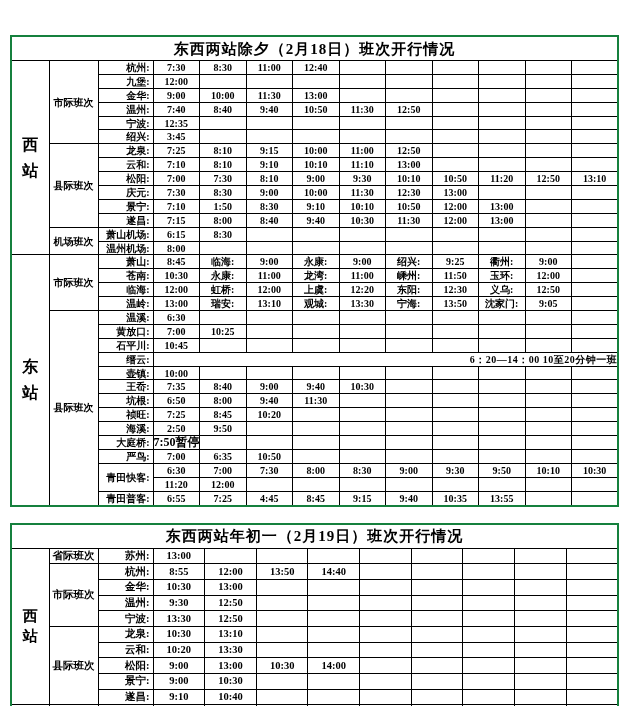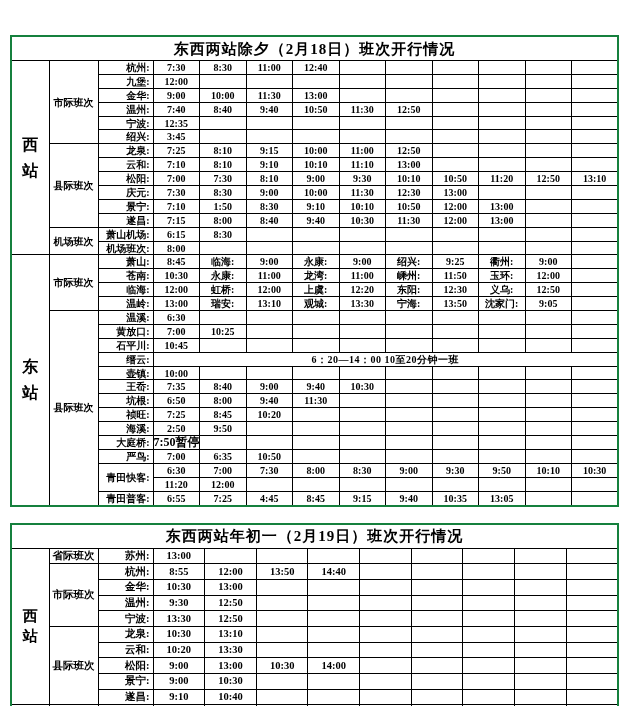--- a/index.html
+++ b/index.html
@@ -21,21 +21,21 @@
   .t1 td{height:12.9px;font-size:10px;line-height:11px;}
   .t2 td{height:14.7px;font-size:10.5px;line-height:12px;}
   .sched td.title{height:23px;font-size:15px;line-height:22px;letter-spacing:1px;}
   .sched td.dest{text-align:right;padding-right:3px;}
   .sched td.pname{text-align:center;}
   .sched td.station{font-size:16px;overflow:visible;}
   .t2 td.station{font-size:15px;}
   .vchar{display:block;line-height:1.6;}
   .t2 .vchar{line-height:1.35;}
   .sched td.small-time{font-size:12px;margin-top:12px;}
-  .sched td.note{letter-spacing:0.5px;}
+  .sched td.note{letter-spacing:0.5px;text-align:right;}
 </style>
 </head>
 <body>
 
 <div class="page">
   <section class="schedule-table">
       <table class="sched t1">
         <colgroup>
           <col style="width: 38px;">
           <col style="width: 49px;">
@@ -225,21 +225,21 @@
             <td class="time empty"></td>
             <td class="time empty"></td>
             <td class="time empty"></td>
             <td class="time empty"></td>
             <td class="time empty"></td>
             <td class="time empty"></td>
             <td class="time empty"></td>
             <td class="time empty"></td>
           </tr>
           <tr>
-            <td class="dest">机场班次:</td>
+            <td class="dest">温州机场:</td>
             <td class="time">8:00</td>
             <td class="time empty"></td>
             <td class="time empty"></td>
             <td class="time empty"></td>
             <td class="time empty"></td>
             <td class="time empty"></td>
             <td class="time empty"></td>
             <td class="time empty"></td>
             <td class="time empty"></td>
             <td class="time empty"></td>
@@ -463,21 +463,21 @@
           </tr>
           <tr>
             <td class="dest">青田普客:</td>
             <td class="time">6:55</td>
             <td class="time">7:25</td>
             <td class="time">4:45</td>
             <td class="time">8:45</td>
             <td class="time">9:15</td>
             <td class="time">9:40</td>
             <td class="time">10:35</td>
-            <td class="time">13:05</td>
+            <td class="time">13:55</td>
             <td class="time empty"></td>
             <td class="time empty"></td>
           </tr>
         </tbody>
       </table>
     </section>
   <section class="schedule-table">
       <table class="sched t2">
         <colgroup>
           <col style="width: 38px;">

